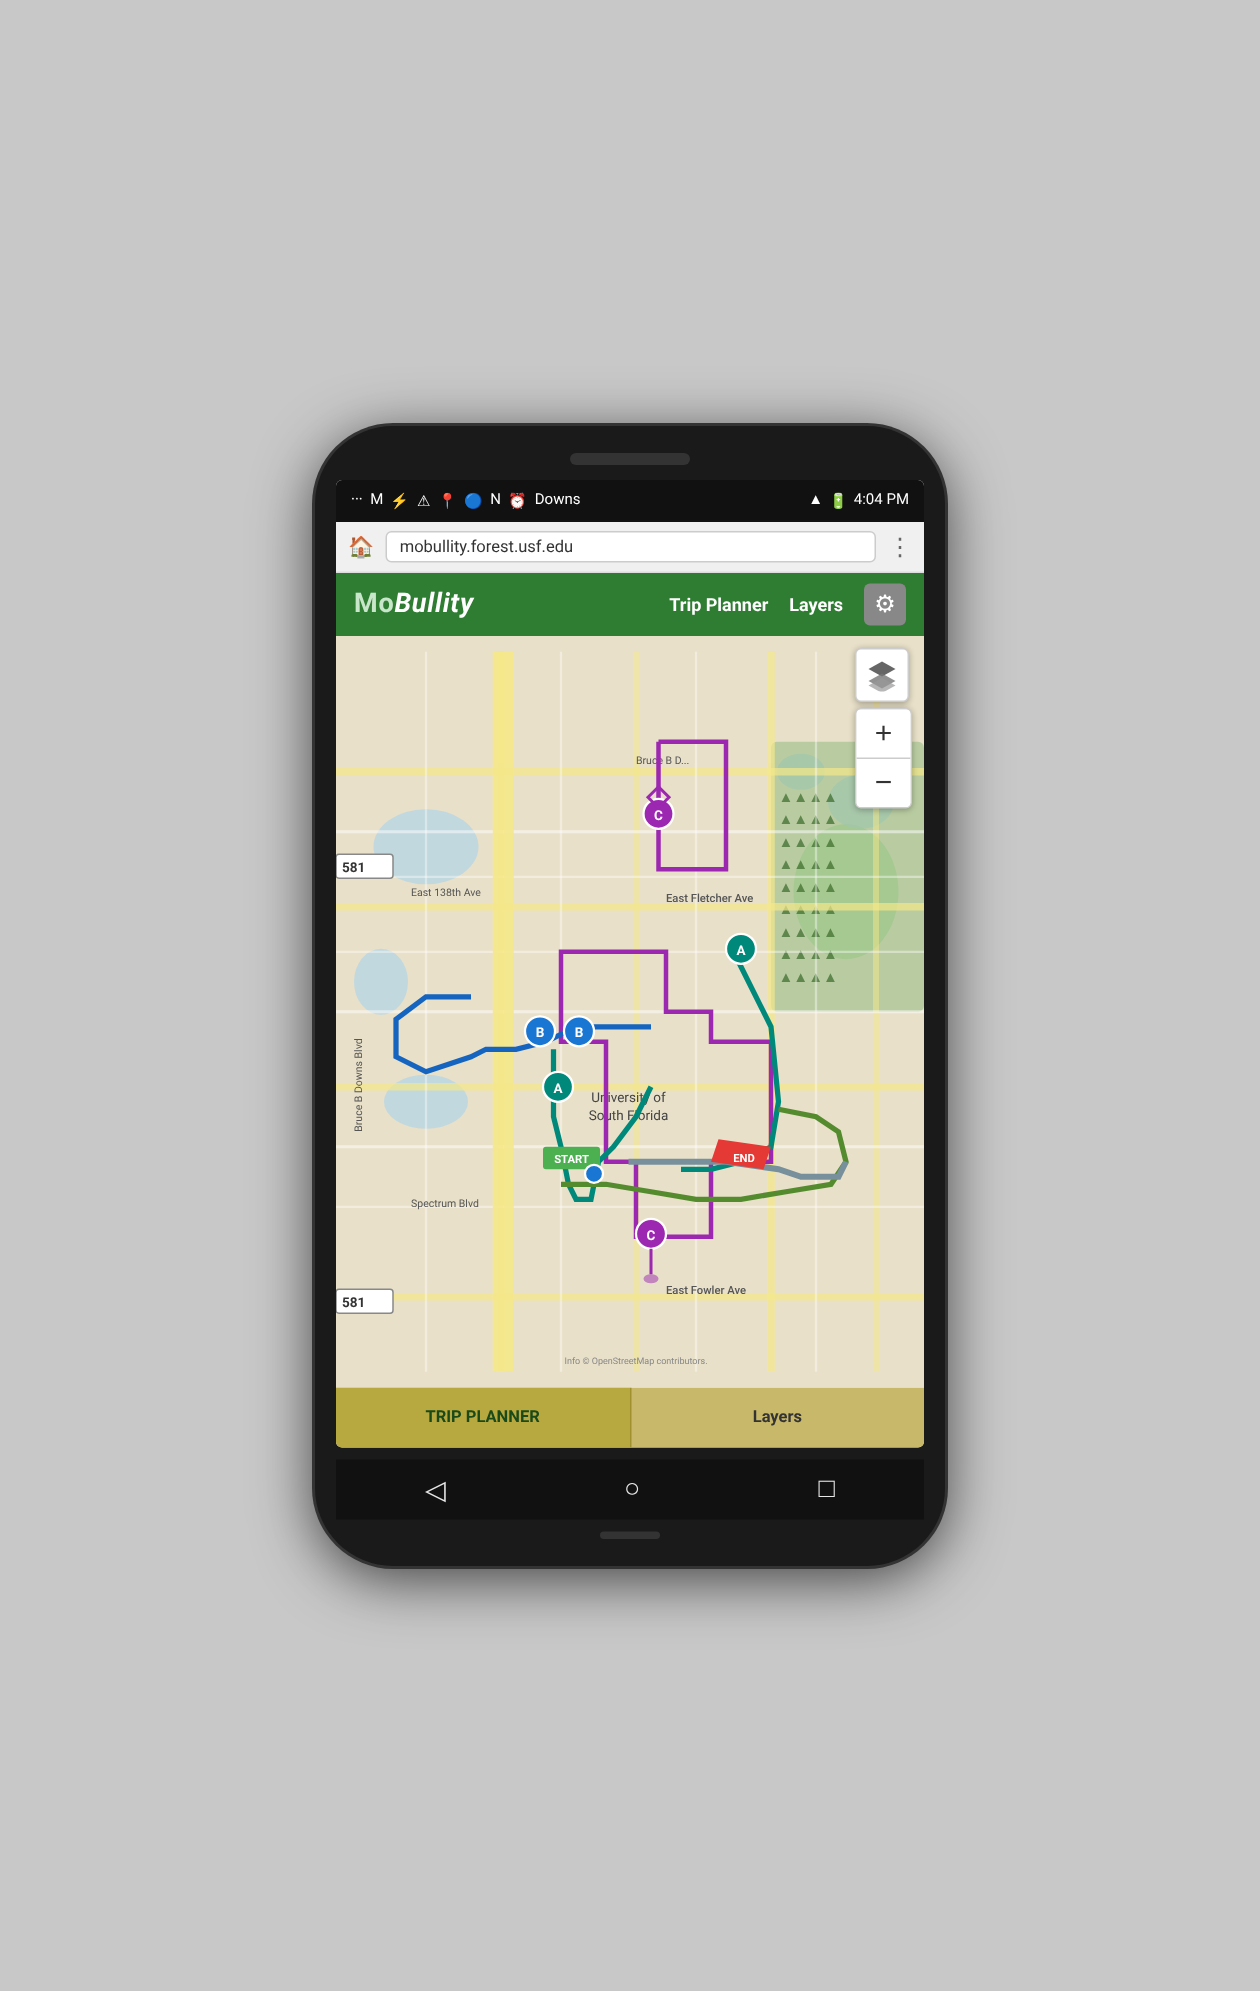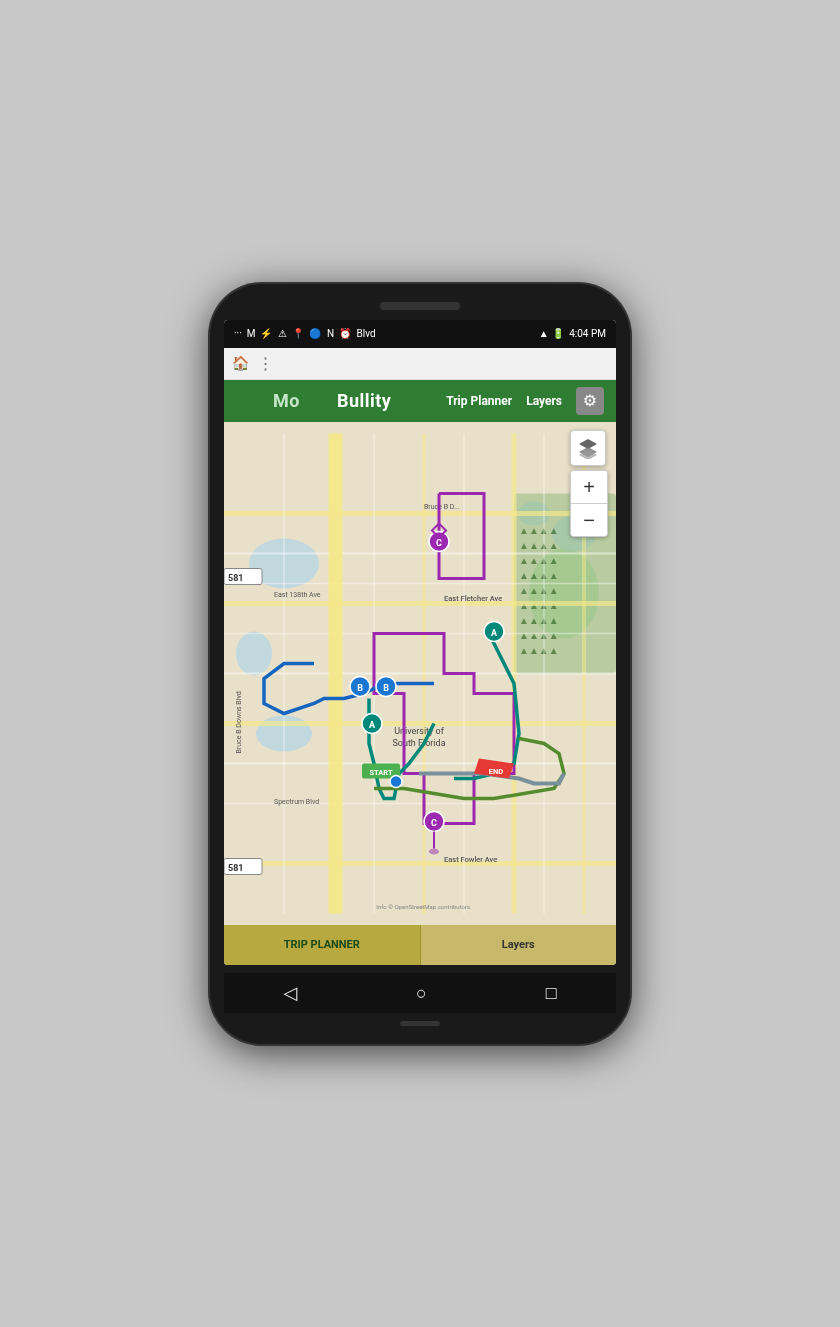--- a/index.html
+++ b/index.html
@@ -111,21 +111,20 @@
     .app-logo {
       color: #c8e6c9;
       font-size: 18px;
       font-weight: bold;
       flex: 1;
       letter-spacing: 0.5px;
     }
 
     .app-logo span {
       color: #fff;
-      margin-left: 37px;
     }
 
     .header-nav {
       display: flex;
       align-items: center;
       gap: 14px;
     }
 
     .nav-item {
       color: #fff;
@@ -286,37 +285,40 @@
     <div class="status-bar">
       <div class="status-left">
         <span>···</span>
         <span>M</span>
         <span>⚡</span>
         <span>⚠</span>
         <span>📍</span>
         <span>🔵</span>
         <span>N</span>
         <span>⏰</span>
-        <span>Blvd</span>
+        <span>Downs</span>
       </div>
       <div class="status-right">
         <span>▲</span>
         <span>🔋</span>
         <span>4:04 PM</span>
       </div>
     </div>
 
     <div class="browser-bar">
       <span class="browser-home-icon">🏠</span>
+      <div class="browser-url">
+        <span>mobullity.forest.usf.edu</span>
+      </div>
       <span class="browser-menu-icon">⋮</span>
     </div>
 
     <div class="app-header">
       <div class="app-logo">
-        <span style="color:#c8e6c9;">Mo</span><span style="color:#fff;">Bullity</span>
+        <span style="color:#c8e6c9;">Mo</span><span style="color:#fff;font-style:italic;">Bullity</span>
       </div>
       <div class="header-nav">
         <span class="nav-item">Trip Planner</span>
         <span class="nav-item">Layers</span>
         <div class="gear-icon">⚙</div>
       </div>
     </div>
 
     <div class="map-container">
       <svg class="map-svg" viewBox="0 0 392 480" xmlns="http://www.w3.org/2000/svg">

